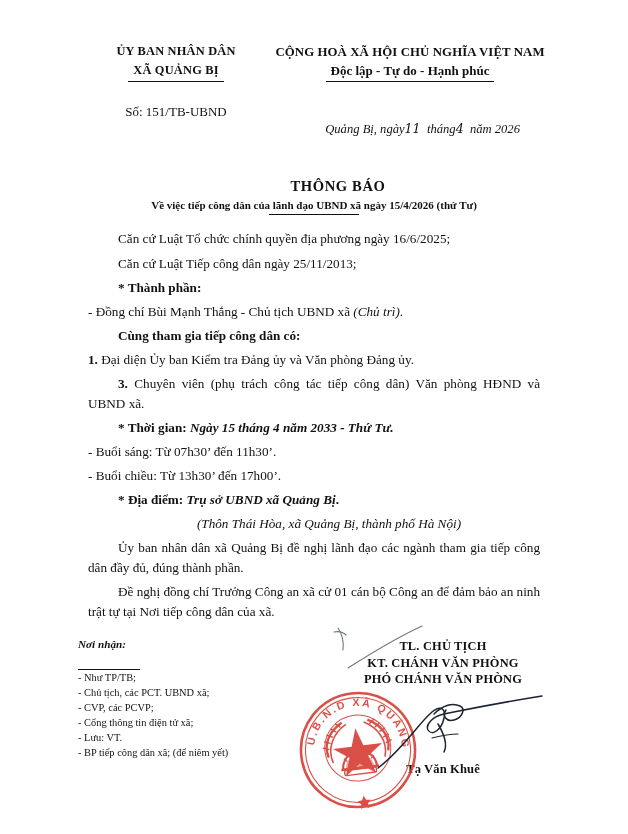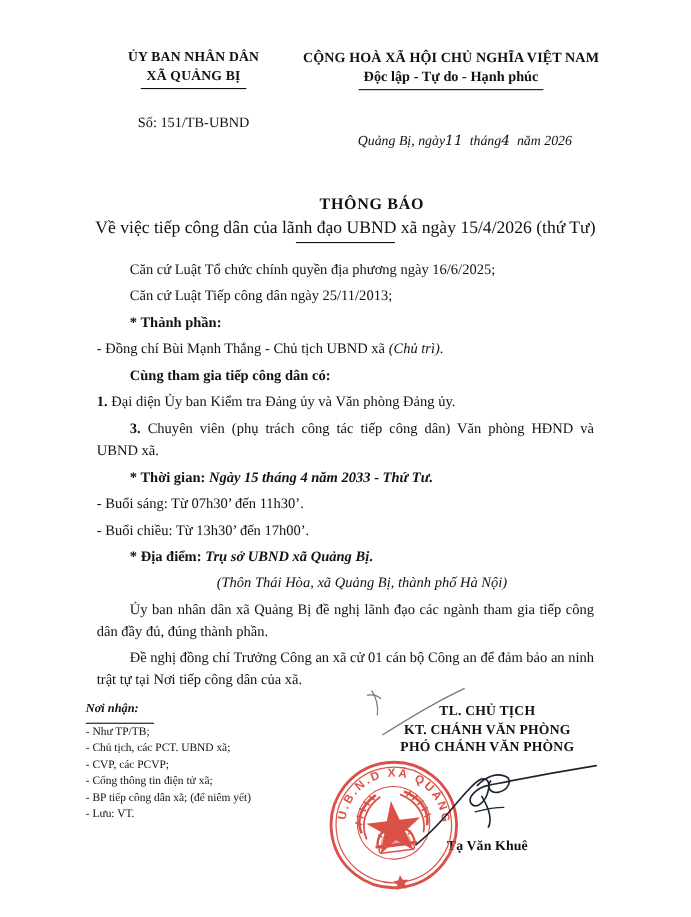--- a/index.html
+++ b/index.html
@@ -101,22 +101,22 @@
     margin-top: 24px;
   }
   .doc-title {
     font-size: 14.6px;
     font-weight: bold;
     letter-spacing: 0.6px;
     line-height: 1.25;
     margin-left: 48px;
   }
   .doc-subtitle {
-    font-size: 16px;
-    font-weight: normal;
+    font-size: 11px;
+    font-weight: bold;
     line-height: 1.3;
     margin-top: 3px;
     display: inline-block;
     position: relative;
   }
   .subtitle-underline {
     position: absolute;
     left: 50%;
     transform: translateX(-50%);
     bottom: -2px;
@@ -168,21 +168,21 @@
   .recipients {
     width: 250px;
     flex: 0 0 auto;
     font-size: 10.4px;
     line-height: 1.44;
   }
   .recipients .rcp-title {
     font-weight: bold;
     font-style: italic;
     font-size: 11.2px;
-    margin-bottom: 5px;
+    margin-bottom: 17px;
   }
   .recipients .rcp-underline {
     width: 62px;
     height: 1px;
     background: #111;
     margin-bottom: 1px;
   }
   .recipients ul {
     list-style: none;
     margin: 0;
@@ -325,22 +325,22 @@
     <div class="footer-row">
 
       <div class="recipients">
         <div class="rcp-title">Nơi nhận:</div>
         <div class="rcp-underline"></div>
         <ul>
           <li>- Như TP/TB;</li>
           <li>- Chủ tịch, các PCT. UBND xã;</li>
           <li>- CVP, các PCVP;</li>
           <li>- Cổng thông tin điện tử xã;</li>
+          <li>- Lưu: VT.</li>
           <li>- BP tiếp công dân xã; (để niêm yết)</li>
-          <li>- Lưu: VT.</li>
         </ul>
       </div>
 
       <div class="signature">
         <div class="sig-line">TL. CHỦ TỊCH</div>
         <div class="sig-line">KT. CHÁNH VĂN PHÒNG</div>
         <div class="sig-line">PHÓ CHÁNH VĂN PHÒNG</div>
         <div class="sig-name">Tạ Văn Khuê</div>
       </div>
     </div>

